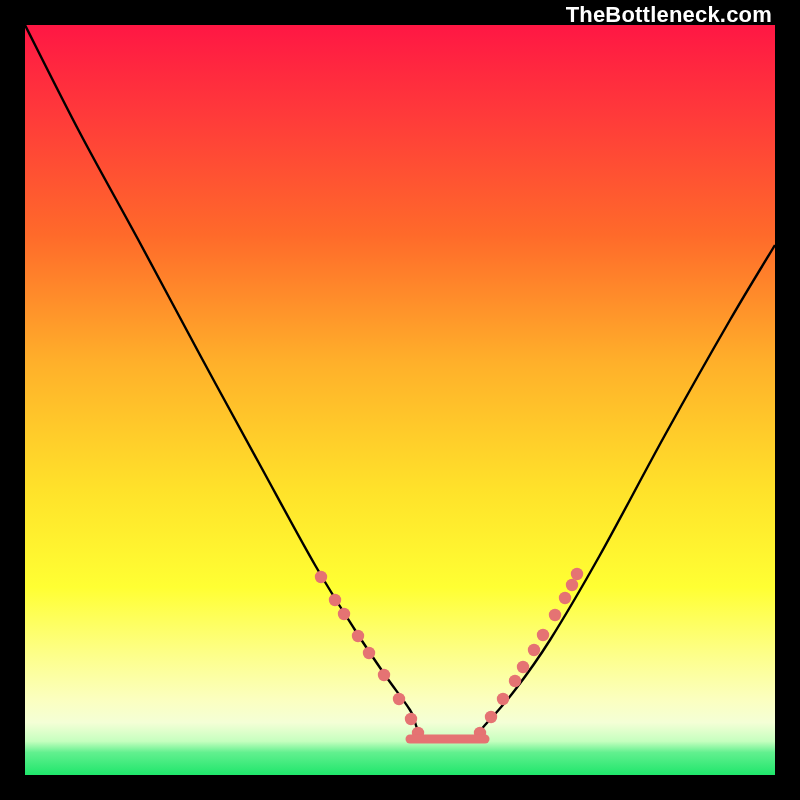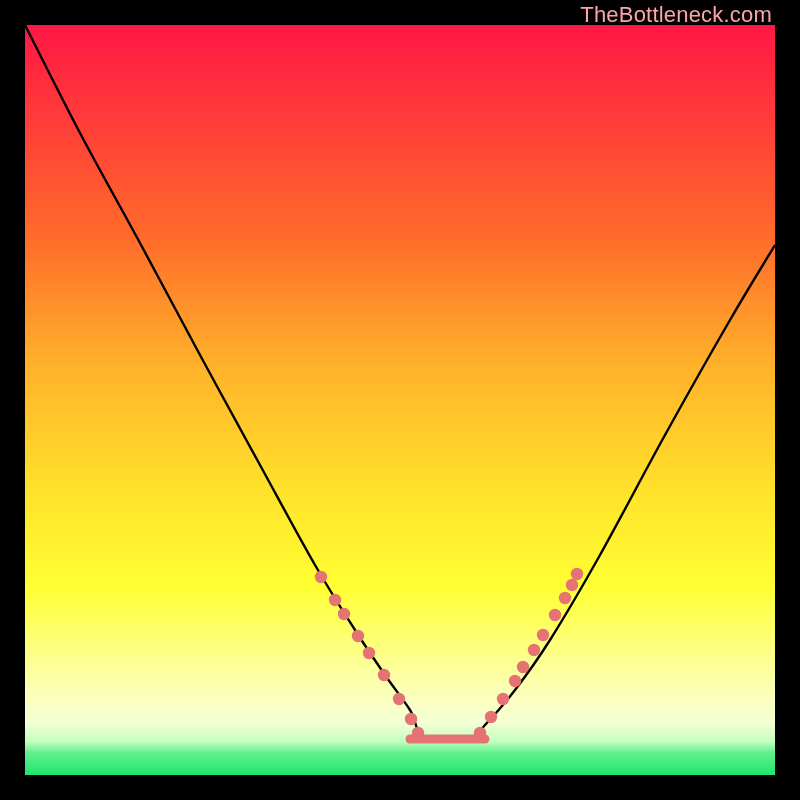--- a/index.html
+++ b/index.html
@@ -26,22 +26,22 @@
     width: 750px;
     height: 750px;
     overflow: hidden;
   }
   .watermark {
     position: absolute;
     top: 2px;
     right: 28px;
     font-family: Arial, Helvetica, sans-serif;
     font-size: 22px;
-    font-weight: 400;
-    color: #fca5a5;
+    font-weight: 700;
+    color: #ffffff;
     letter-spacing: 0.2px;
   }
   svg {
     display: block;
   }
 </style>
 </head>
 <body>
 
 <div class="frame"></div>

